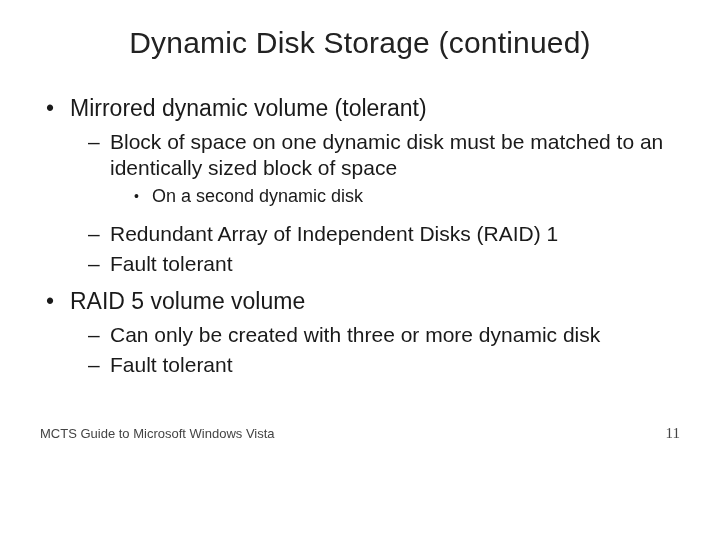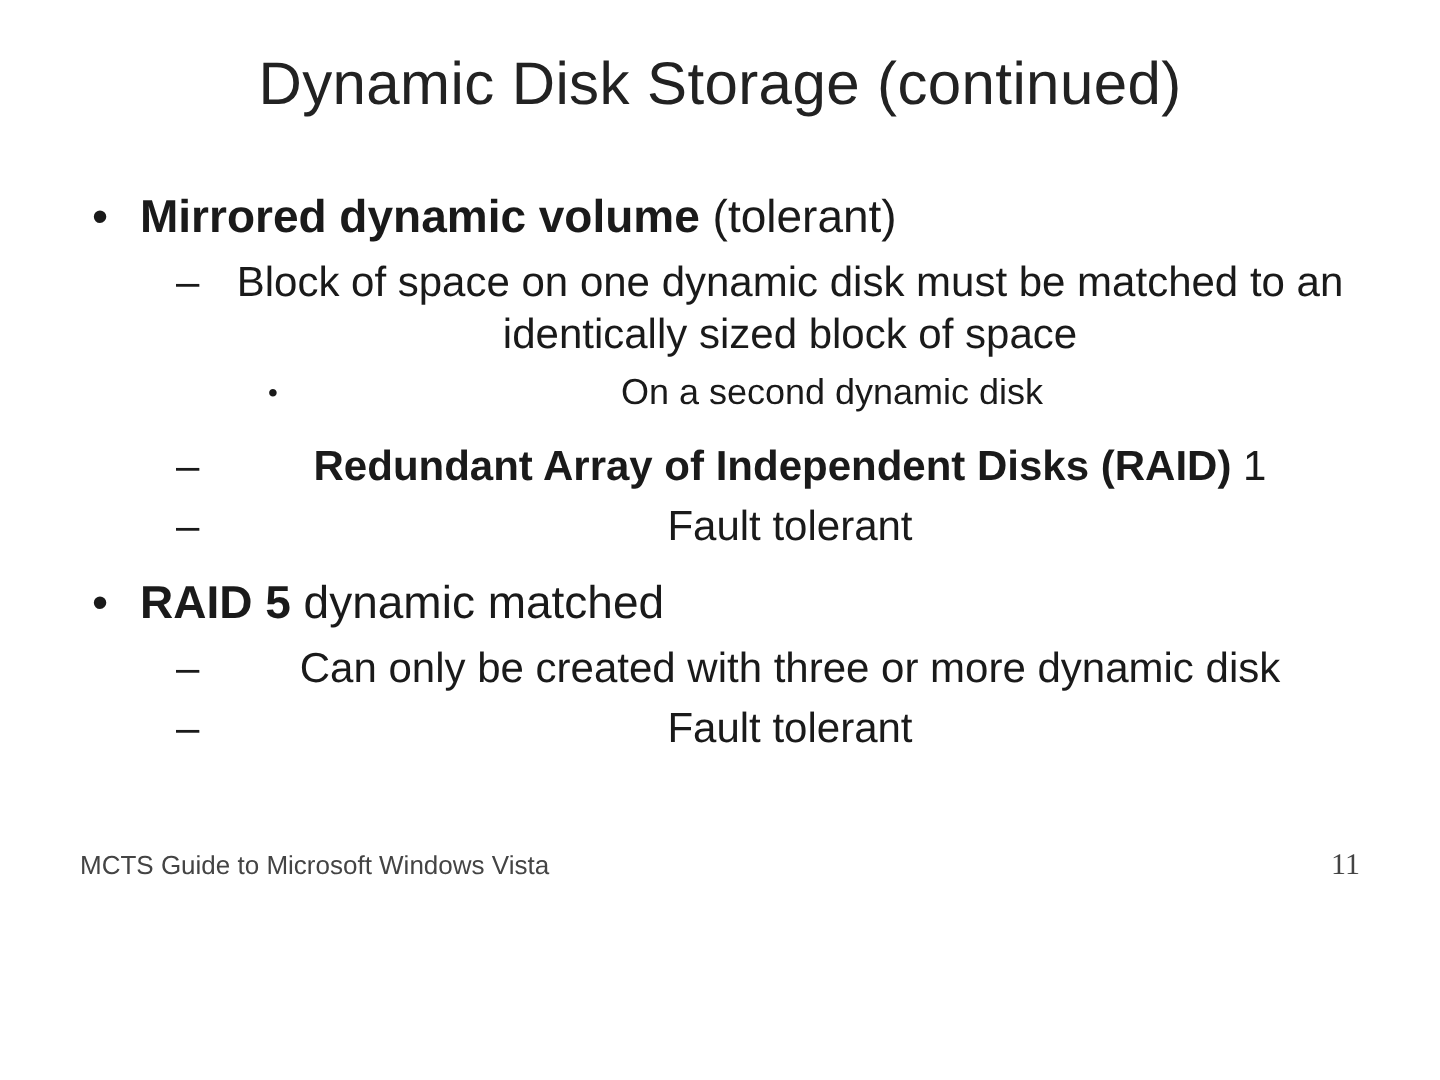--- a/index.html
+++ b/index.html
@@ -45,21 +45,20 @@
     position: absolute;
     left: 0;
     top: 0;
     font-size: 23px;
   }
   ul.lvl2 {
     list-style: none;
     margin: 6px 0 0 0;
     padding: 0 0 0 18px;
     font-size: 21px;
-    text-align: center;
   }
   ul.lvl2 > li {
     position: relative;
     padding-left: 22px;
     margin-bottom: 4px;
   }
   ul.lvl2 > li::before {
     content: "–";
     position: absolute;
     left: 0;
@@ -77,21 +76,21 @@
     margin-bottom: 13px;
   }
   ul.lvl3 > li::before {
     content: "•";
     position: absolute;
     left: 0;
     top: 0;
     font-size: 14px;
     line-height: 22px;
   }
-  .b { font-weight: 700; }
+  .b { font-weight: 400; }
   .footer {
     position: absolute;
     left: 40px;
     right: 40px;
     bottom: 22px;
     display: flex;
     justify-content: space-between;
     align-items: baseline;
     font-size: 13px;
     color: #444;
@@ -122,21 +121,21 @@
         <li>
           <span class="b">Redundant Array of Independent Disks (RAID)</span><span> 1</span>
         </li>
         <li>
           <span>Fault tolerant</span>
         </li>
       </ul>
     </li>
 
     <li>
-      <span class="b">RAID 5</span><span> dynamic matched</span>
+      <span class="b">RAID 5</span><span> volume volume</span>
 
       <ul class="lvl2">
         <li>
           <span>Can only be created with three or more dynamic disk</span>
         </li>
         <li>
           <span>Fault tolerant</span>
         </li>
       </ul>
     </li>

